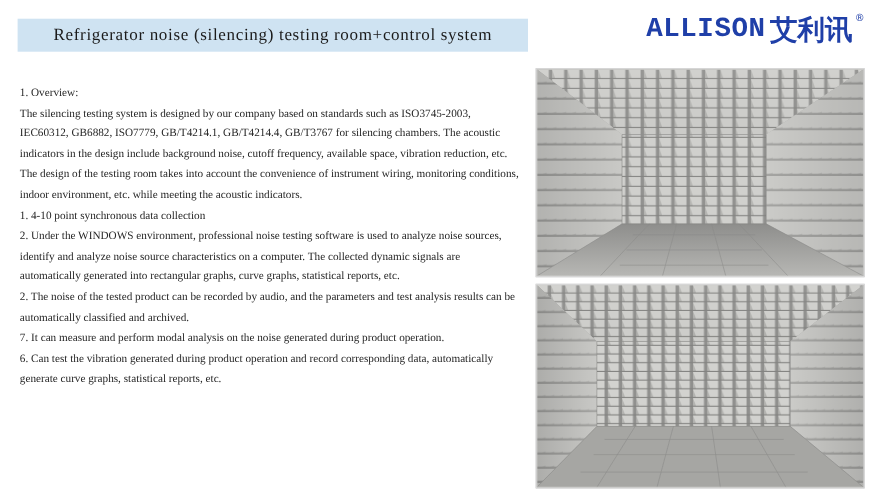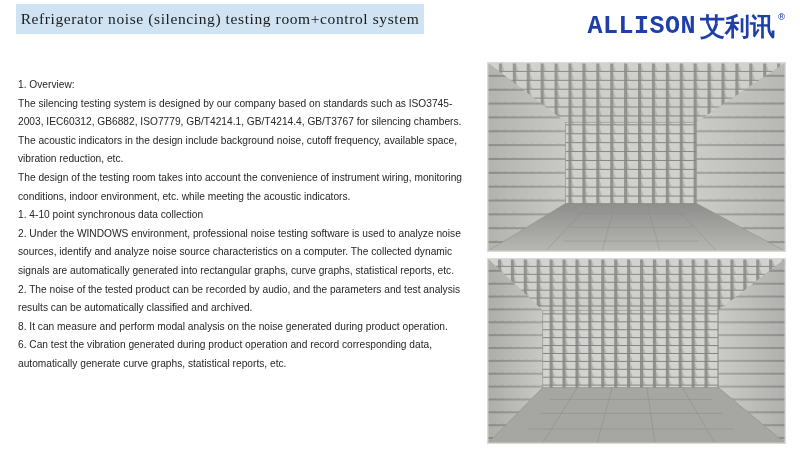--- a/index.html
+++ b/index.html
@@ -19,22 +19,22 @@
   
   .header {
     position: absolute;
     left: 0; top: 0;
     width: 800px; height: 62px;
     display: flex;
     align-items: center;
   }
   .title-band {
     position: absolute;
-    left: 16px; top: 4px;
-    width: 408px; height: 30px;
+    left: 16px; top: 17px;
+    width: 464px; height: 30px;
     background: #cfe3f2;
     display: flex;
     align-items: center;
     justify-content: center;
   }
   .title-text {
     font-family: "Liberation Serif", serif;
     font-size: 15.5px;
     letter-spacing: 0.6px;
     color: #1b1b1b;
@@ -73,20 +73,21 @@
   }
 
   
   .text-col {
     position: absolute;
     left: 18px; top: 76px;
     width: 455px;
     color: #262626;
     font-size: 10.2px;
     line-height: 18.6px;
+    font-family: Liberation Serif, serif;
   }
   .text-col p {
     margin: 0 0 0px 0;
   }
 
   
   .img-col {
     position: absolute;
     left: 487px; top: 62px;
     width: 300px;
@@ -120,21 +121,21 @@
     </div>
   </div>
 
   <div class="text-col">
     <p>1. Overview:</p>
     <p>The silencing testing system is designed by our company based on standards such as ISO3745-2003, IEC60312, GB6882, ISO7779, GB/T4214.1, GB/T4214.4, GB/T3767 for silencing chambers. The acoustic indicators in the design include background noise, cutoff frequency, available space, vibration reduction, etc.</p>
     <p>The design of the testing room takes into account the convenience of instrument wiring, monitoring conditions, indoor environment, etc. while meeting the acoustic indicators.</p>
     <p>1. 4-10 point synchronous data collection</p>
     <p>2. Under the WINDOWS environment, professional noise testing software is used to analyze noise sources, identify and analyze noise source characteristics on a computer. The collected dynamic signals are automatically generated into rectangular graphs, curve graphs, statistical reports, etc.</p>
     <p>2. The noise of the tested product can be recorded by audio, and the parameters and test analysis results can be automatically classified and archived.</p>
-    <p>8. It can measure and perform modal analysis on the noise generated during product operation.</p>
+    <p>7. It can measure and perform modal analysis on the noise generated during product operation.</p>
     <p>6. Can test the vibration generated during product operation and record corresponding data, automatically generate curve graphs, statistical reports, etc.</p>
   </div>
 
   <div class="img-col">
 
     <svg class="photo top" viewBox="0 0 299 190" preserveAspectRatio="none">
       <defs>
         <linearGradient id="wallA" x1="0" y1="0" x2="1" y2="0">
           <stop offset="0%" stop-color="#8f8f8d"></stop>
           <stop offset="100%" stop-color="#c2c2bf"></stop>

